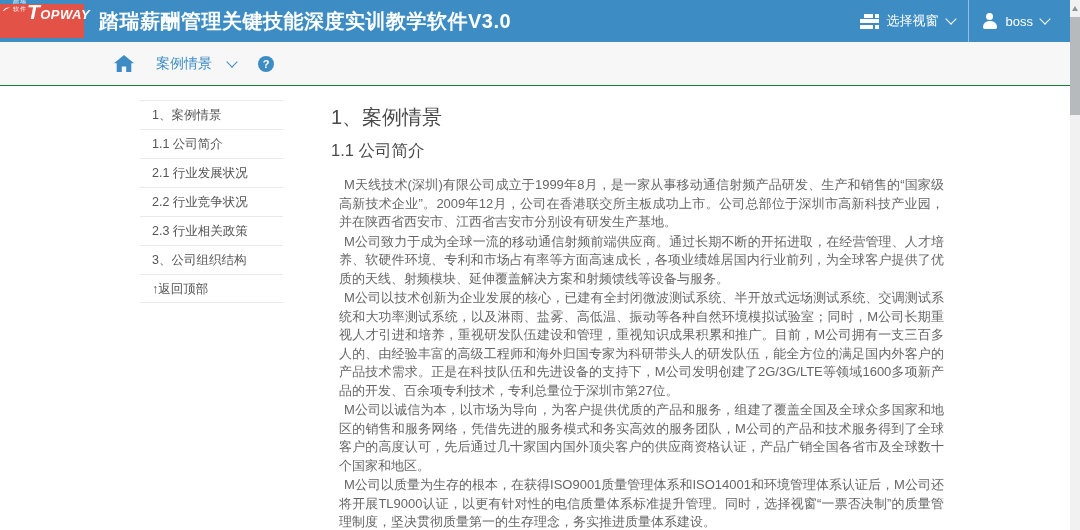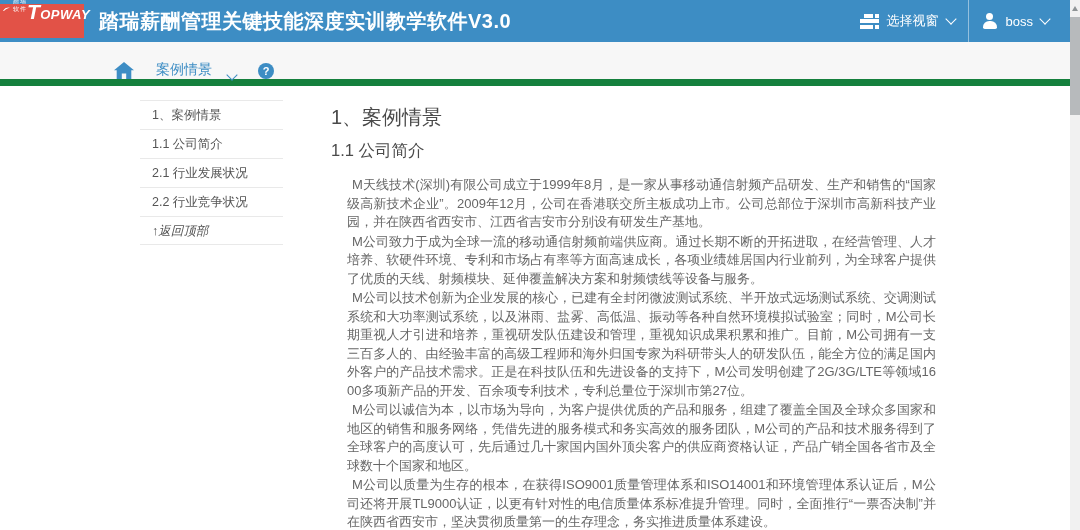--- a/index.html
+++ b/index.html
@@ -42,47 +42,47 @@
   .icon-winlist i:nth-child(1) { background:linear-gradient(to right,transparent 0 4px,#fff 4px 13px,transparent 13px 15px,#fff 15px); }
   .icon-winlist i:nth-child(2) { background:#fff; }
   .icon-winlist i:nth-child(3) { background:linear-gradient(to right,#fff 0 13px,transparent 13px 15px,#fff 15px); }
 
   .icon-user { position:relative; width:16px; height:16px; }
   .icon-user::before { content:""; position:absolute; top:0; left:4.5px; width:7px; height:7px; border-radius:50%; background:#fff; }
   .icon-user::after  { content:""; position:absolute; bottom:0; left:1px; width:14px; height:8px; border-radius:7px 7px 2px 2px; background:#fff; }
 
   
   .toolbar {
-    height:44px; background:var(--toolbar_bg); border-bottom:7px solid #15803d;
-    display:flex; align-items:flex-end; padding-left:114px;
+    height:44px; background:var(--toolbar_bg); border-bottom:1px solid #15803d;
+    display:flex; align-items:center; padding-left:114px;
   }
   .icon-home { width:20px; height:17px; display:block; cursor:pointer; }
   .toolbar-tab { margin-left:22px; color:var(--link_blue); font-size:14px; cursor:pointer; }
   .toolbar .chev { color:var(--link_blue); margin-left:16px; margin-top:-3px; cursor:pointer; }
   .icon-help {
     margin-left:22px; width:16px; height:16px; border-radius:50%; background:var(--link_blue);
     color:#fff; font-size:11px; font-weight:bold; line-height:16px; text-align:center; cursor:pointer;
   }
 
   
   .content { position:relative; height:444px; background:#fff; }
 
   .sidebar { position:absolute; left:140px; top:14px; width:143px; }
   .sidebar-item {
     height:29px; line-height:28px; border-top:1px solid var(--border);
     padding-left:12px; font-size:12.5px; color:var(--sidebar_text); cursor:pointer;
     white-space:nowrap; overflow:hidden;
   }
-  .sidebar-item:last-child { border-bottom:1px solid var(--border);font-style:italic; }
+  .sidebar-item:last-child { border-bottom:1px solid var(--border); }
 
   .main { position:absolute; left:331px; top:16px; width:621px; }
   .main h1 { margin:0; font-size:20px; line-height:30px; font-weight:500; color:var(--heading_text); }
   .main h2 { margin:6px 0 14px; font-size:16.5px; line-height:24px; font-weight:500; color:var(--heading_text); }
   .main p {
-    margin:0 16px 1px; font-size:13px; line-height:18.5px; color:var(--body_text);
+    margin:0 8px 1px; font-size:13px; line-height:18.5px; color:var(--body_text);
     text-align:justify; text-indent:5px; word-break:break-all;
   }
 
   
   .scrollbar { position:absolute; top:0; right:0; width:10px; height:530px; background:#f1f1f1; z-index:10; }
   .scroll-btn-up { height:16px; display:flex; align-items:center; justify-content:center; cursor:pointer; }
   .scroll-btn-up i { width:0; height:0; border-left:3.5px solid transparent; border-right:3.5px solid transparent;
     border-bottom:5px solid #8f9496; }
   .scroll-thumb { position:absolute; top:17px; left:0; width:10px; height:98px; background:#b7babc; cursor:pointer; }
 </style>
@@ -130,31 +130,33 @@
   <span class="chev"></span>
   <span class="icon-help">?</span>
 </div>
 
 <div class="content">
   <nav class="sidebar">
     <div class="sidebar-item">1、案例情景</div>
     <div class="sidebar-item">1.1 公司简介</div>
     <div class="sidebar-item">2.1 行业发展状况</div>
     <div class="sidebar-item">2.2 行业竞争状况</div>
+    <div class="sidebar-item">2.3 行业相关政策</div>
+    <div class="sidebar-item">3、公司组织结构</div>
     <div class="sidebar-item">↑返回顶部</div>
   </nav>
 
   <main class="main">
     <h1>1、案例情景</h1>
     <h2>1.1 公司简介</h2>
     <p>M天线技术(深圳)有限公司成立于1999年8月，是一家从事移动通信射频产品研发、生产和销售的“国家级高新技术企业”。2009年12月，公司在香港联交所主板成功上市。公司总部位于深圳市高新科技产业园，并在陕西省西安市、江西省吉安市分别设有研发生产基地。</p>
     <p>M公司致力于成为全球一流的移动通信射频前端供应商。通过长期不断的开拓进取，在经营管理、人才培养、软硬件环境、专利和市场占有率等方面高速成长，各项业绩雄居国内行业前列，为全球客户提供了优质的天线、射频模块、延伸覆盖解决方案和射频馈线等设备与服务。</p>
     <p>M公司以技术创新为企业发展的核心，已建有全封闭微波测试系统、半开放式远场测试系统、交调测试系统和大功率测试系统，以及淋雨、盐雾、高低温、振动等各种自然环境模拟试验室；同时，M公司长期重视人才引进和培养，重视研发队伍建设和管理，重视知识成果积累和推广。目前，M公司拥有一支三百多人的、由经验丰富的高级工程师和海外归国专家为科研带头人的研发队伍，能全方位的满足国内外客户的产品技术需求。正是在科技队伍和先进设备的支持下，M公司发明创建了2G/3G/LTE等领域1600多项新产品的开发、百余项专利技术，专利总量位于深圳市第27位。</p>
     <p>M公司以诚信为本，以市场为导向，为客户提供优质的产品和服务，组建了覆盖全国及全球众多国家和地区的销售和服务网络，凭借先进的服务模式和务实高效的服务团队，M公司的产品和技术服务得到了全球客户的高度认可，先后通过几十家国内国外顶尖客户的供应商资格认证，产品广销全国各省市及全球数十个国家和地区。</p>
-    <p>M公司以质量为生存的根本，在获得ISO9001质量管理体系和ISO14001和环境管理体系认证后，M公司还将开展TL9000认证，以更有针对性的电信质量体系标准提升管理。同时，全面推行“一票否决制”并在陕西省西安市，坚决贯彻质量第一的生存理念，务实推进质量体系建设。</p>
+    <p>M公司以质量为生存的根本，在获得ISO9001质量管理体系和ISO14001和环境管理体系认证后，M公司还将开展TL9000认证，以更有针对性的电信质量体系标准提升管理。同时，选择视窗“一票否决制”的质量管理制度，坚决贯彻质量第一的生存理念，务实推进质量体系建设。</p>
 
   </main>
 </div>
 
 <div class="scrollbar">
   <div class="scroll-btn-up">
       <i></i>
     </div>
   <div class="scroll-thumb"></div>
 </div>

